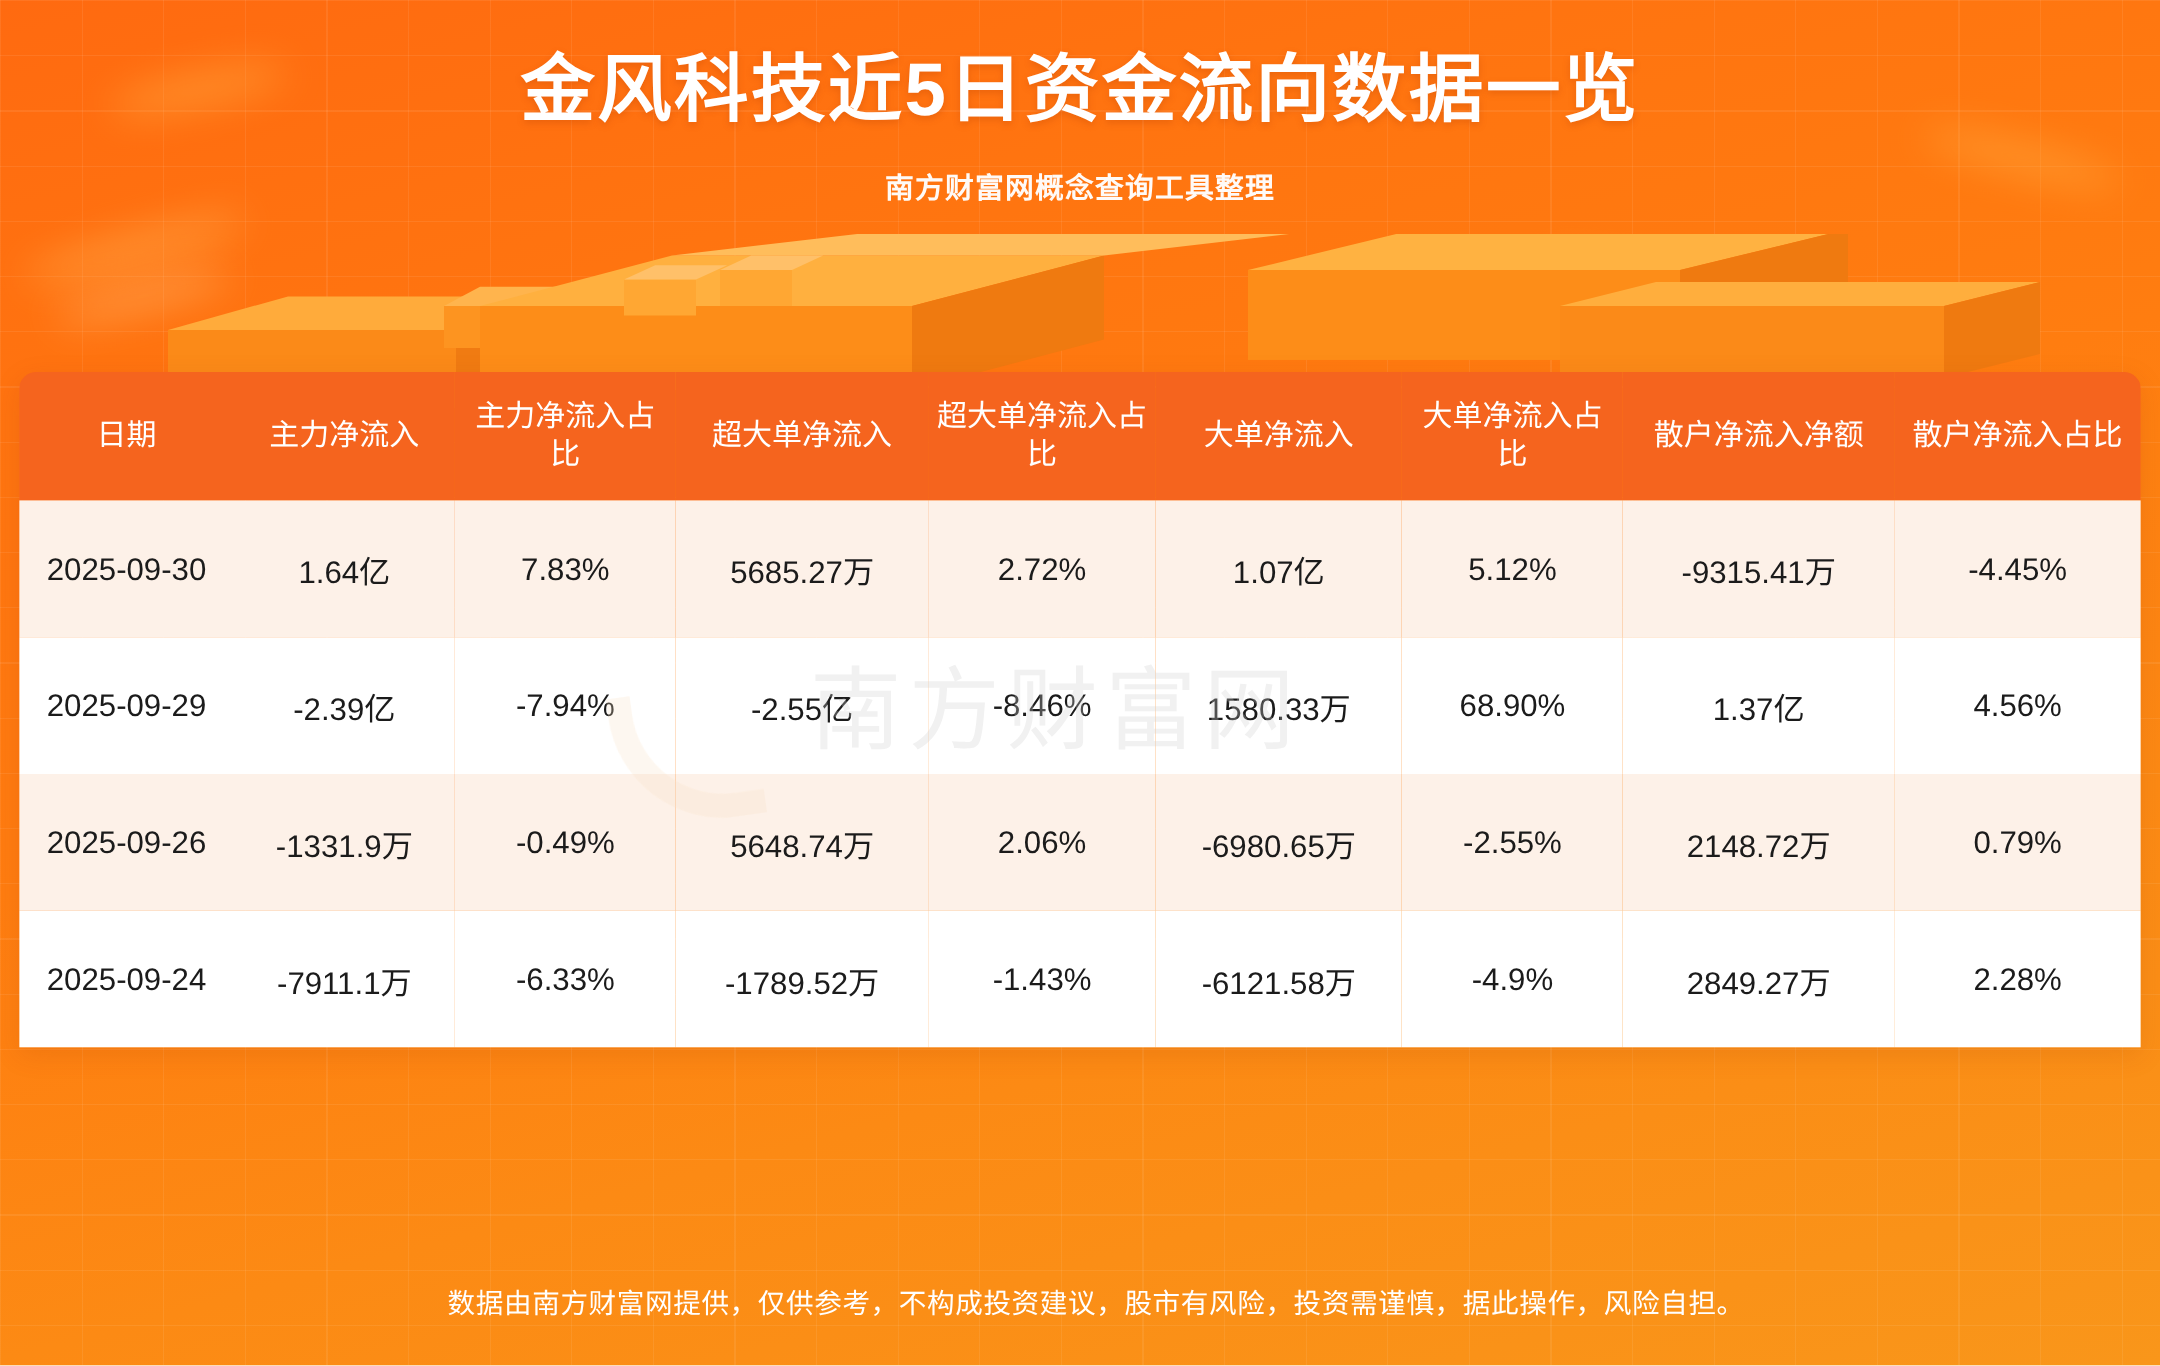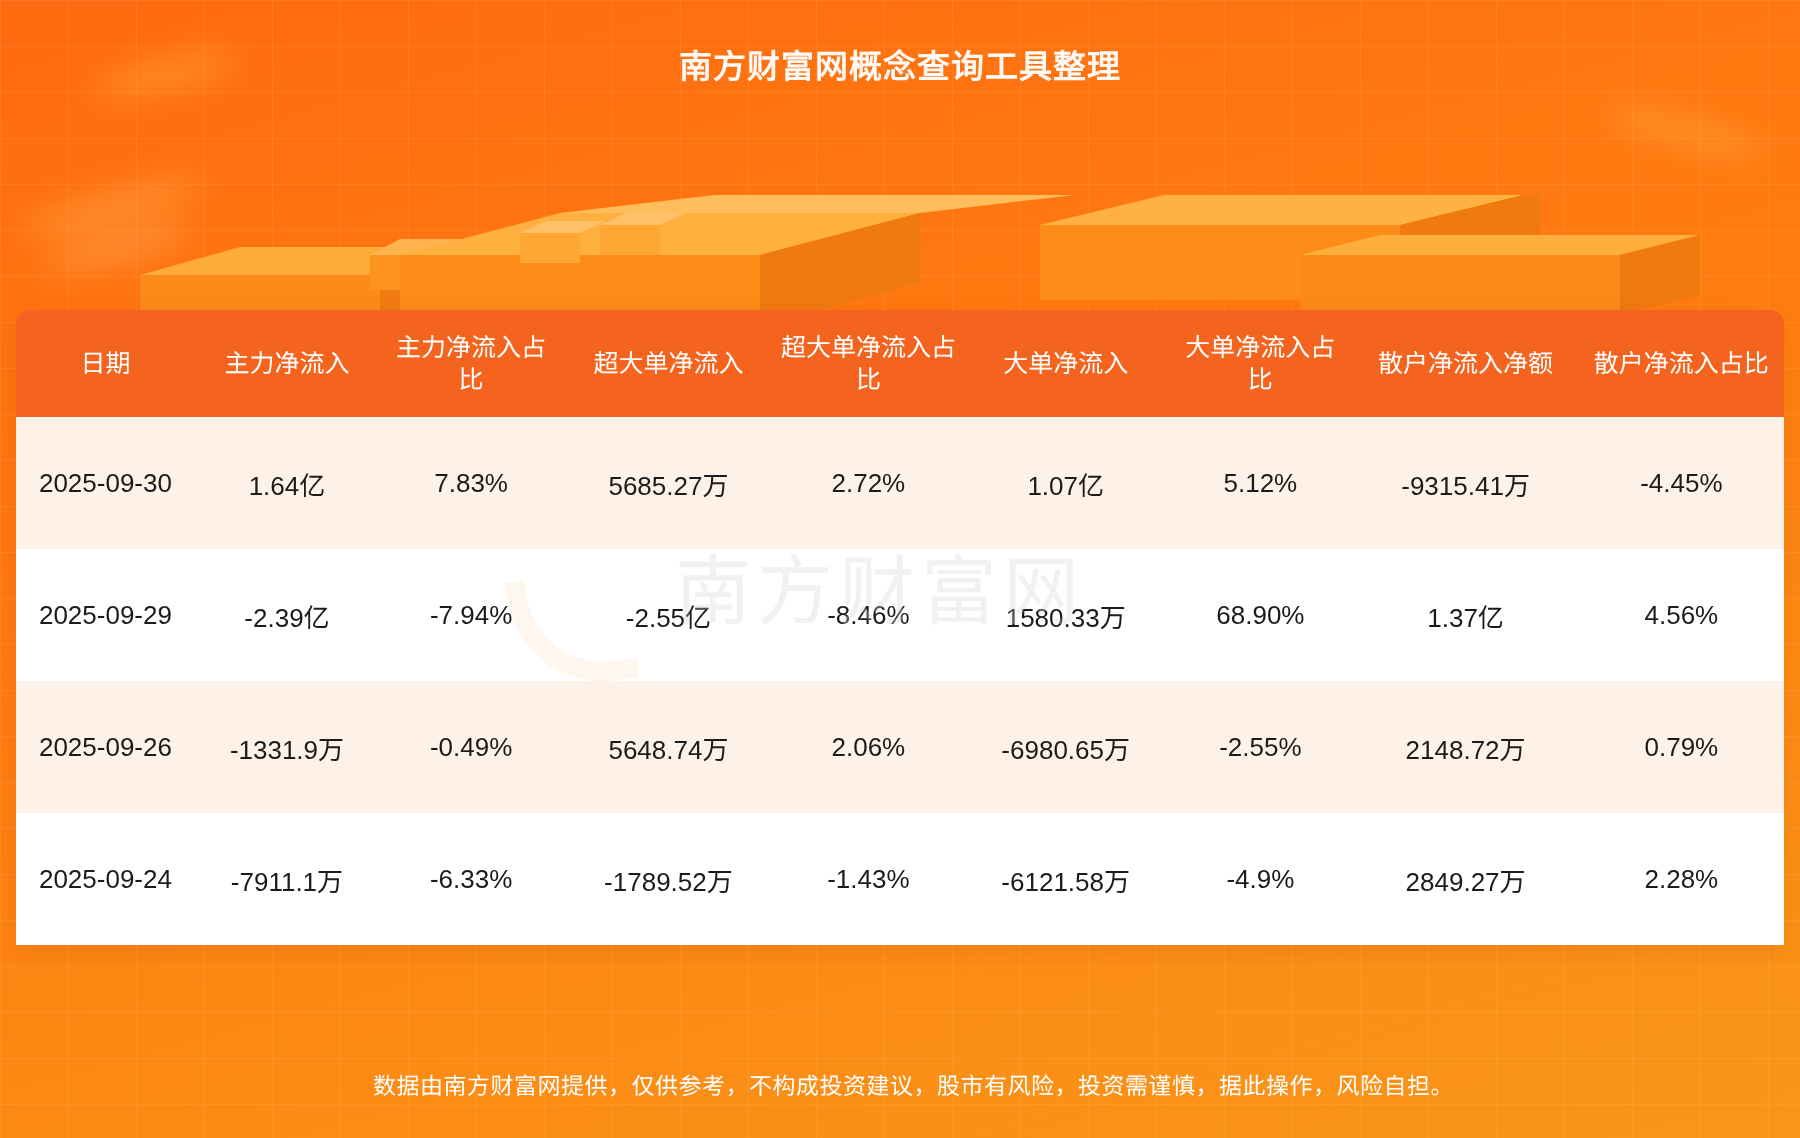--- a/index.html
+++ b/index.html
@@ -57,23 +57,23 @@
   .main-title {
     margin-top: 40px;
     color: #ffffff;
     font-size: 62px;
     font-weight: bold;
     letter-spacing: 2px;
     line-height: 1.15;
     text-shadow: 0 2px 6px rgba(180,60,0,.28);
   }
   .sub-title {
-    margin-top: 40px;
+    margin-top: 26px;
     color: #ffffff;
-    font-size: 33px;
+    font-size: 24px;
     font-weight: bold;
     letter-spacing: 1px;
     opacity: .97;
   }
 
   
   .table-card {
     position: absolute;
     left: 16px;
     top: 310px;
@@ -101,21 +101,21 @@
     vertical-align: middle;
     text-align: center;
     word-break: break-all;
   }
   table.flow thead th.col-date { font-size: 25px; }
 
   table.flow tbody td {
     font-size: 26px;
     color: #1b1b1b;
     text-align: center;
-    height: 132px;
+    height: 114px;
     vertical-align: middle;
     padding: 4px 6px;
     white-space: nowrap;
   }
   table.flow tbody tr:nth-child(odd)  td { background: #fdf1e8; }
   table.flow tbody tr:nth-child(even) td { background: #ffffff; }
   table.flow tbody td.cell-date { color: #1b1b1b; }
 
   
   col.c0 { width: 170px; }
@@ -227,20 +227,21 @@
     <polygon points="1300,60 1380,40 1700,40 1620,60" fill="#ffae3d"></polygon>
     <polygon points="1620,60 1700,40 1700,100 1620,120" fill="#ef7a10"></polygon>
 
     <polygon points="520,38 580,38 580,68 520,68" fill="#ffa733"></polygon>
     <polygon points="520,38 546,26 606,26 580,38" fill="#ffc069"></polygon>
     <polygon points="600,30 660,30 660,60 600,60" fill="#ffa733"></polygon>
     <polygon points="600,30 626,18 686,18 660,30" fill="#ffc069"></polygon>
   </svg>
 
   <div class="header">
+    <div class="main-title">金风科技近5日资金流向数据一览</div>
     <div class="sub-title">南方财富网概念查询工具整理</div>
   </div>
 
   <div class="table-card">
     <table class="flow">
       <colgroup>
         <col class="c0">
           <col class="c1">
           <col class="c2">
           <col class="c3">

